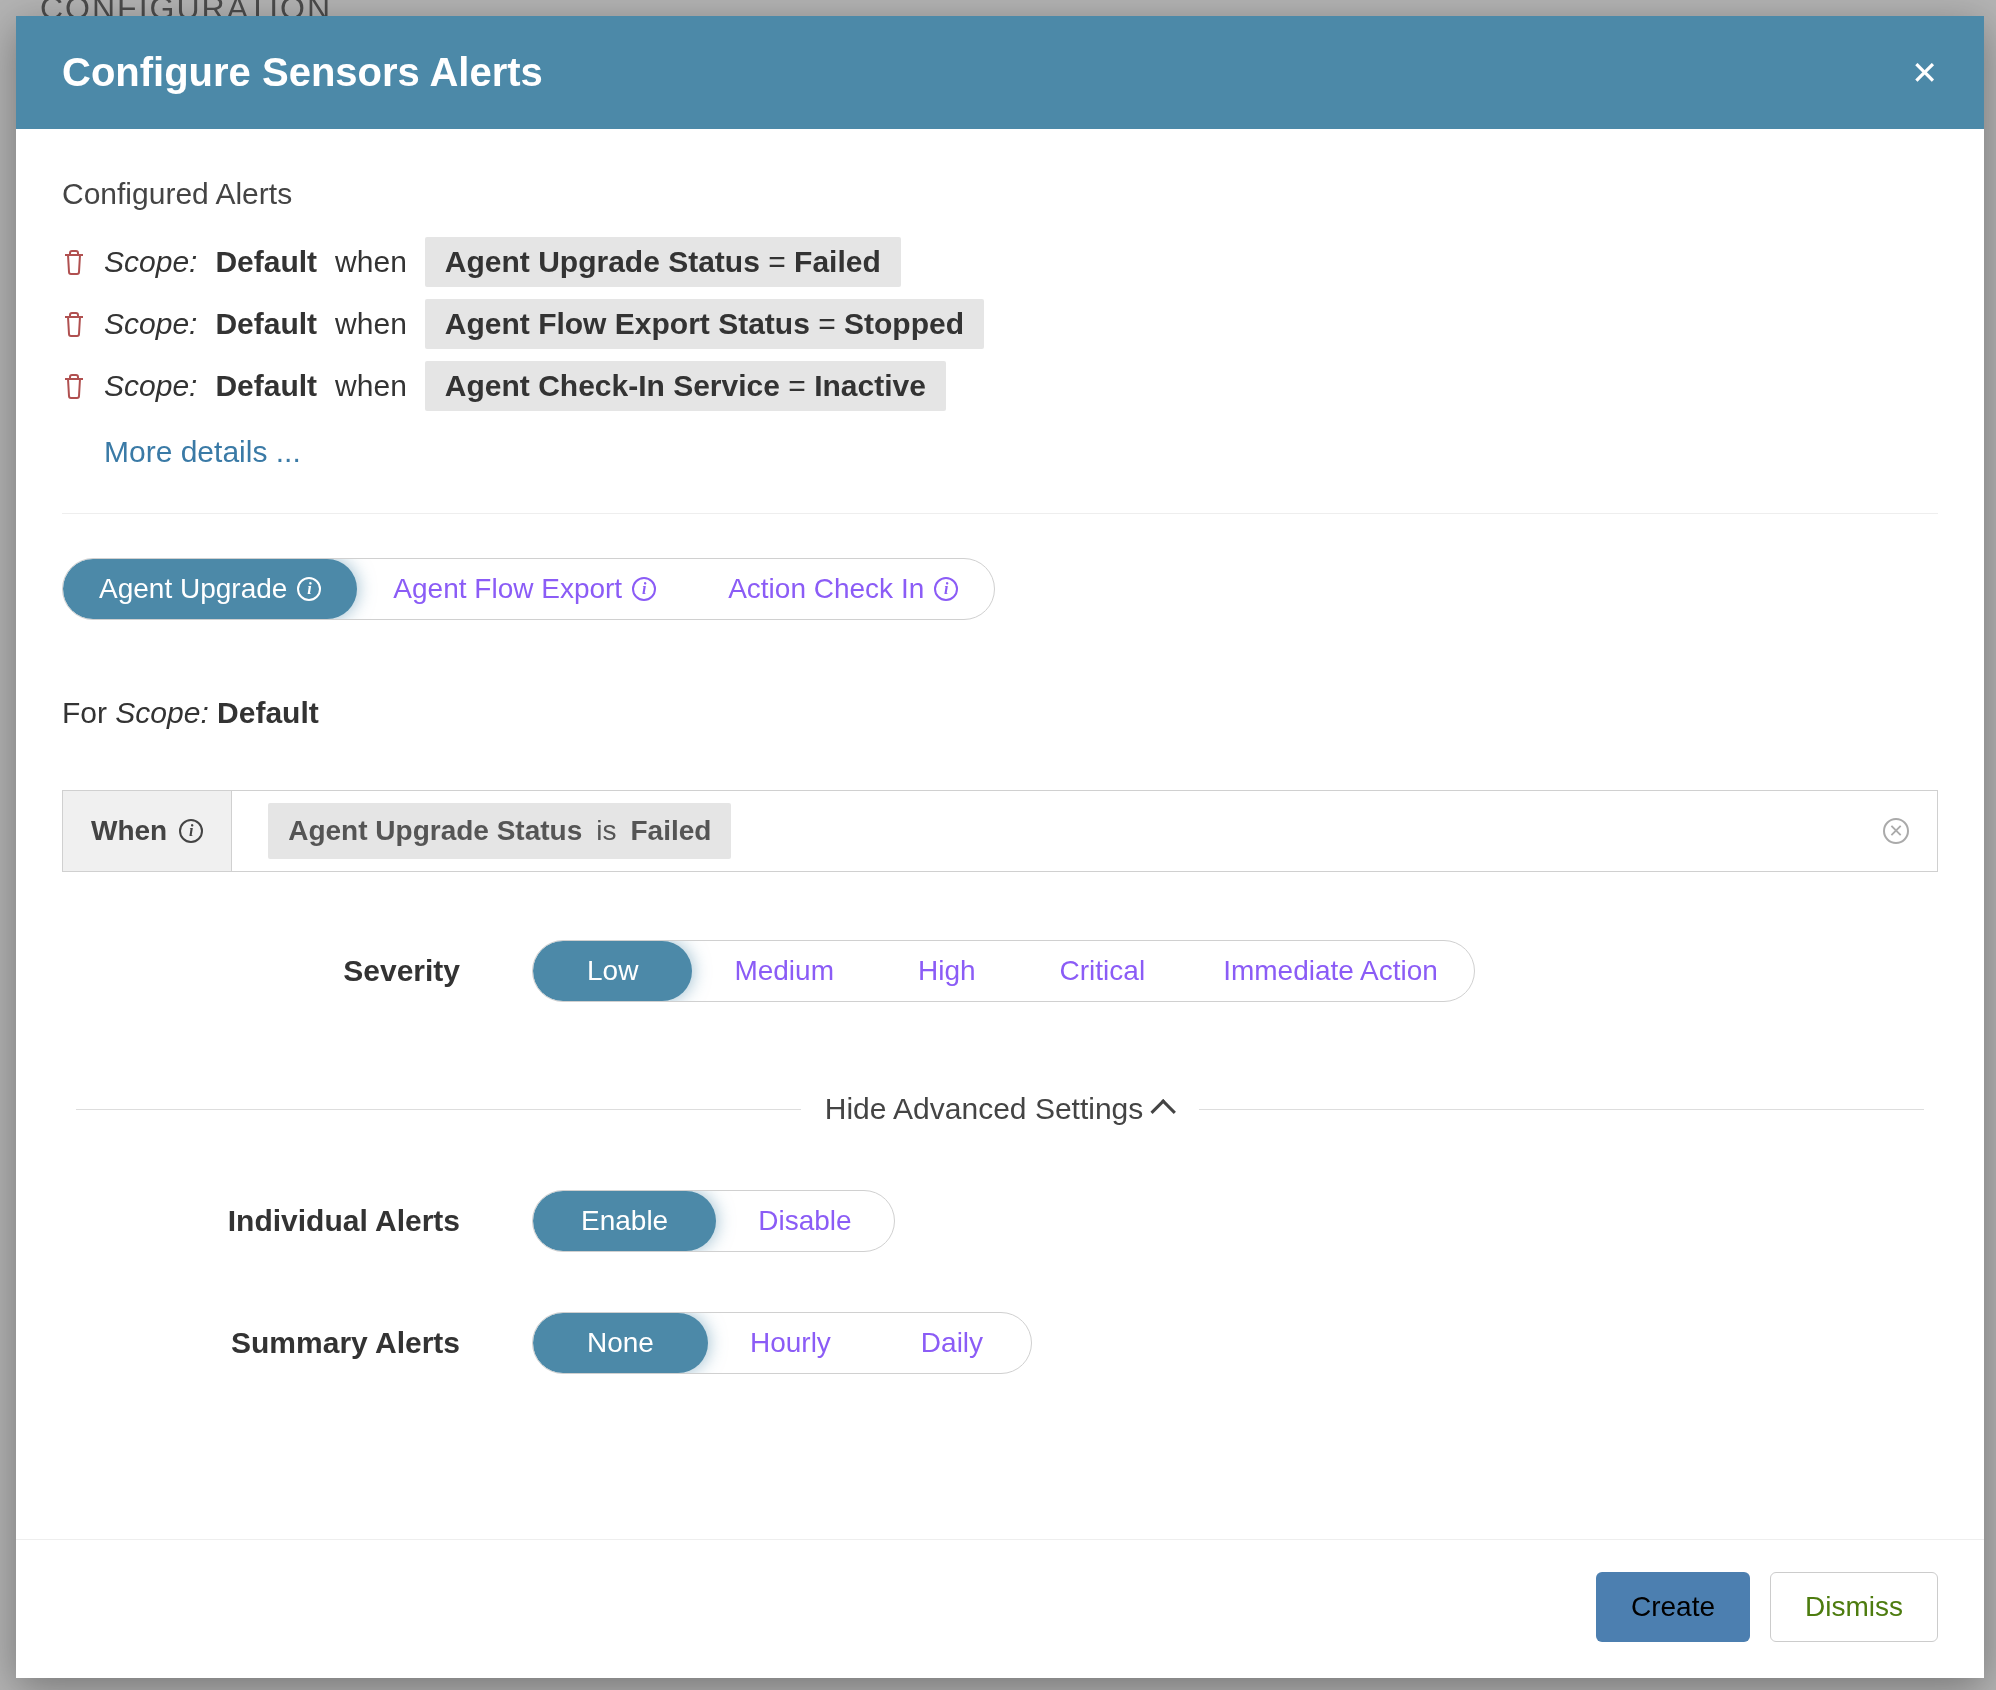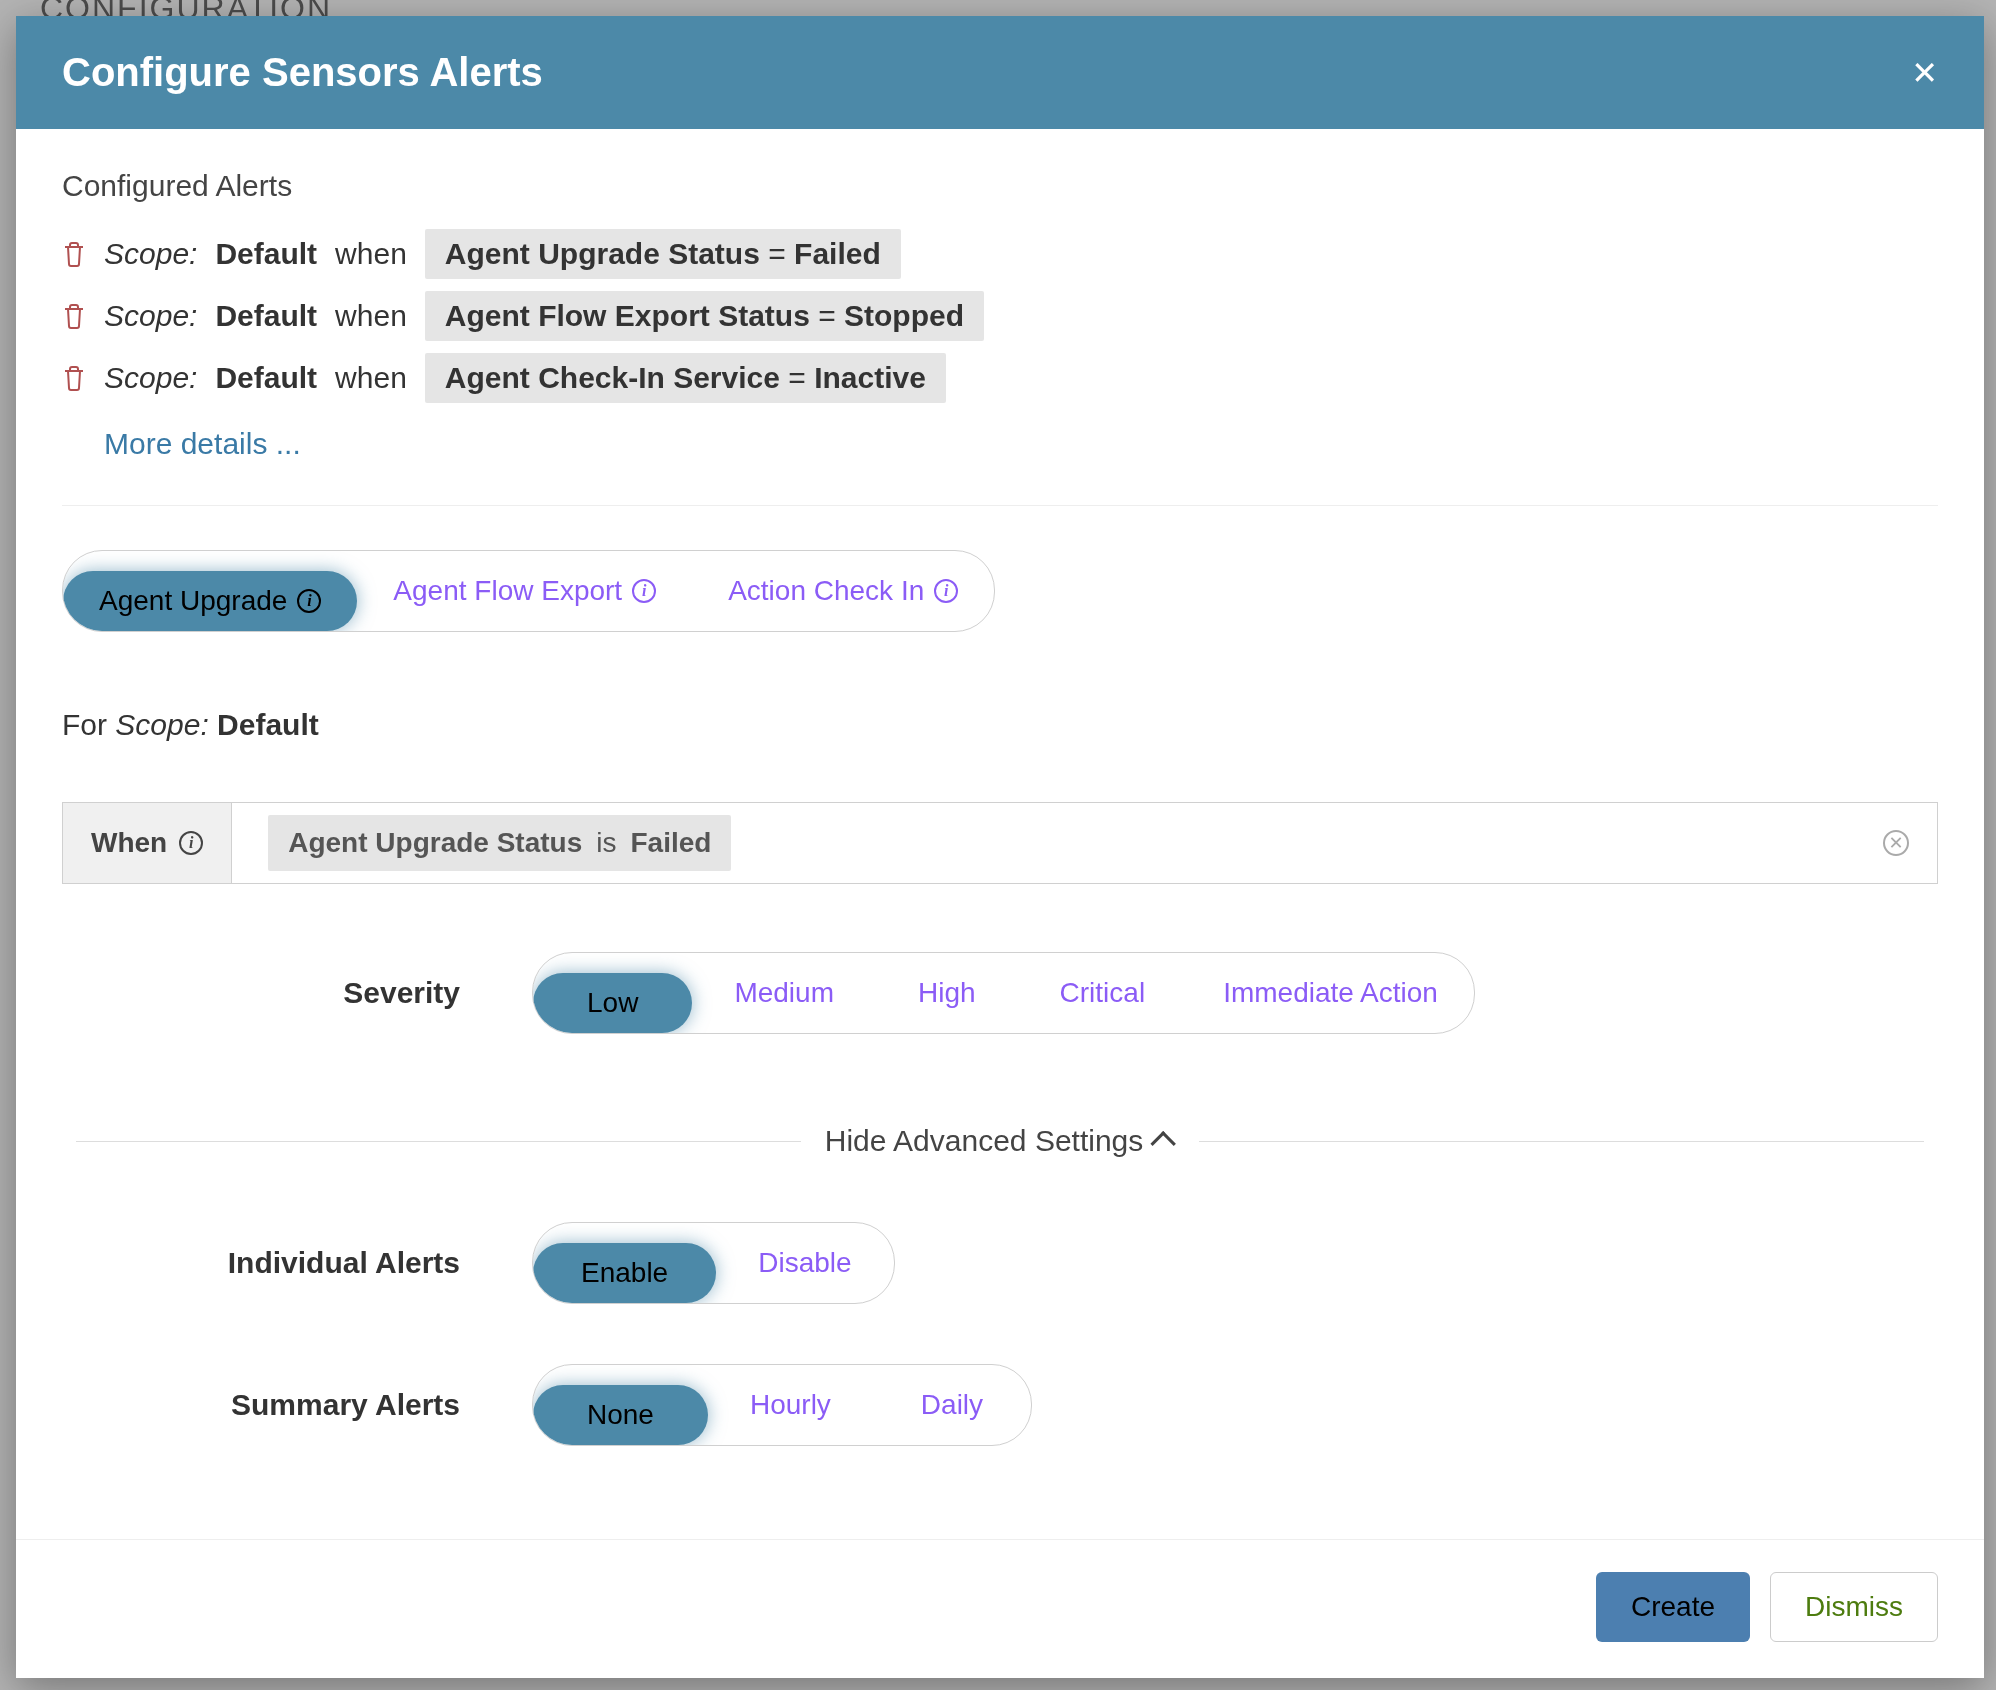--- a/index.html
+++ b/index.html
@@ -32,20 +32,21 @@
     .modal {
       position: absolute;
       top: 16px;
       left: 16px;
       right: 12px;
       bottom: 12px;
       background: #fff;
       box-shadow: 0 10px 40px rgba(0,0,0,0.35);
       display: flex;
       flex-direction: column;
+      gap: 8px;
     }
     .modal-header {
       background: #4c89a8;
       color: #fff;
       padding: 34px 46px;
       display: flex;
       align-items: center;
       justify-content: space-between;
     }
     .modal-title {
@@ -129,24 +130,23 @@
       font-size: 28px;
       color: #8b5cf6;
       cursor: pointer;
       display: inline-flex;
       align-items: center;
       gap: 10px;
       white-space: nowrap;
     }
     .pill.selected {
       background: #4c89a8;
-      color: #000000;
+      color: #ffffff;
       border-radius: 40px;
       box-shadow: 0 0 18px rgba(76,137,168,0.6);
-      margin-top: 20px;
     }
     .info-circle {
       display: inline-flex;
       align-items: center;
       justify-content: center;
       width: 24px;
       height: 24px;
       border: 2px solid currentColor;
       border-radius: 50%;
       font-size: 16px;

